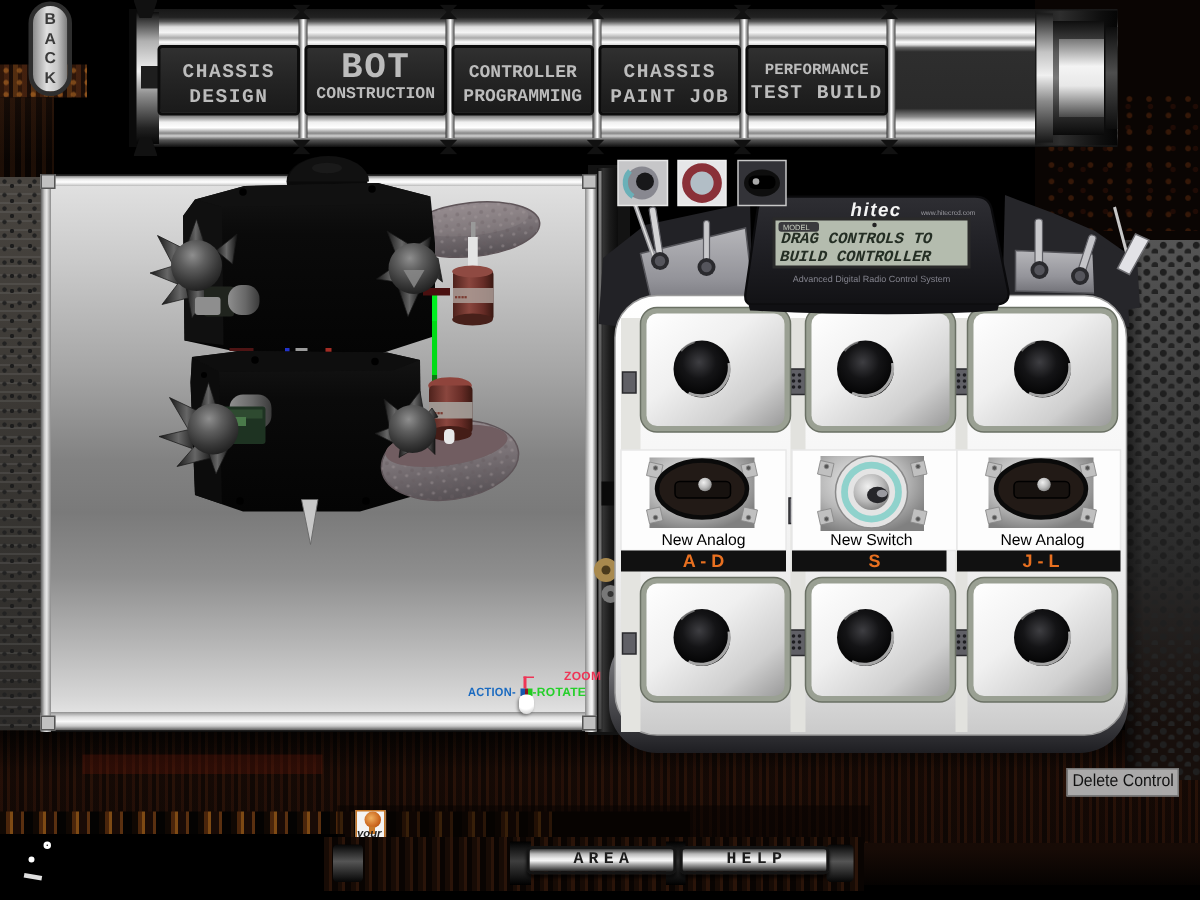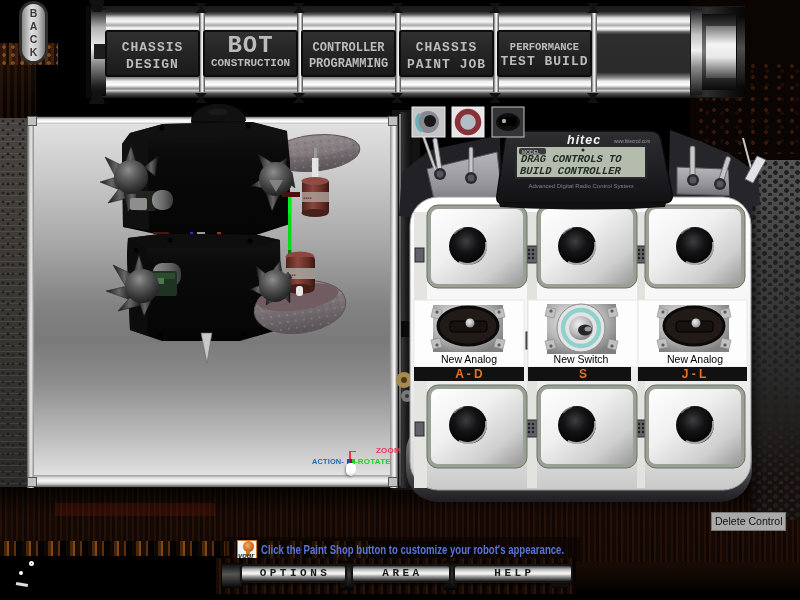--- a/index.html
+++ b/index.html
@@ -599,30 +599,27 @@
 <div style="left:711px;top:512px;width:75px;height:19px;background:rgba(178,178,178,.95);
  border:1px solid #777;color:#111;font-size:11.5px;text-align:center;line-height:17px;">
  <span style="position:static;display:inline-block;transform:scaleX(.92);white-space:nowrap;">Delete Control</span></div>
 
 <div style="left:225px;top:537px;width:355px;height:24px;background:rgba(8,4,2,.6);"></div>
 <div style="left:237px;top:540px;width:20px;height:20px;background:#f4f4f4;border:1px solid #c87828;"></div>
 <div style="left:243px;top:541px;width:11px;height:11px;border-radius:50%;
  background:radial-gradient(circle at 40% 40%,#f0b060,#c86018 65%,#94420a);"></div>
 <div style="left:246px;top:551px;width:4px;height:5px;background:#c87828;"></div>
 <div style="left:238px;top:551px;color:#222;font-size:7.5px;font-weight:bold;font-style:italic;">your</div>
-<div style="left:261px;top:542px;width:310px;height:16px;color:#5b76d8;font-size:13px;font-weight:bold;">
- <span style="position:static;display:inline-block;transform:scaleX(.737);transform-origin:0 0;white-space:nowrap;">Click the Paint Shop button to customize your robot's appearance.</span></div>
 
 <div style="left:216px;top:558px;width:360px;height:36px;
  background:repeating-linear-gradient(90deg,#170b05 0 3px,#2a1409 3px 5px,#090402 5px 9px);"></div>
 <div style="left:222px;top:563px;width:20px;height:25px;background:linear-gradient(#050505,#555 45%,#050505);border-radius:3px;"></div>
 <div style="left:551px;top:563px;width:18px;height:25px;background:linear-gradient(#050505,#555 45%,#050505);border-radius:3px;"></div>
 <div style="left:340px;top:561px;width:14px;height:29px;background:linear-gradient(#000,#3e3e3e 45%,#000);"></div>
 <div style="left:444px;top:561px;width:13px;height:29px;background:linear-gradient(#000,#3e3e3e 45%,#000);"></div>
-<div class="bb" style="left:240px;top:564px;width:107px;letter-spacing:3.5px;padding-left:3px;">OPTIONS</div>
 <div class="bb" style="left:351px;top:564px;width:100px;letter-spacing:3.5px;padding-left:3px;">AREA</div>
-<div class="bb" style="left:453px;top:564px;width:120px;letter-spacing:3.5px;padding-left:3px;">HELP</div>
+<div class="bb" style="left:453px;top:564px;width:100px;letter-spacing:3.5px;padding-left:3px;">HELP</div>
 
 <div style="left:29px;top:561px;width:5px;height:5px;border-radius:50%;border:2.2px solid #fff;"></div>
 <div style="left:19px;top:571px;width:4px;height:4px;border-radius:50%;border:2px solid #fff;"></div>
 <div style="left:16px;top:583px;width:12px;height:2.5px;background:#e0e0e0;transform:rotate(10deg);"></div>
 
 </div>
 
 </body></html>

